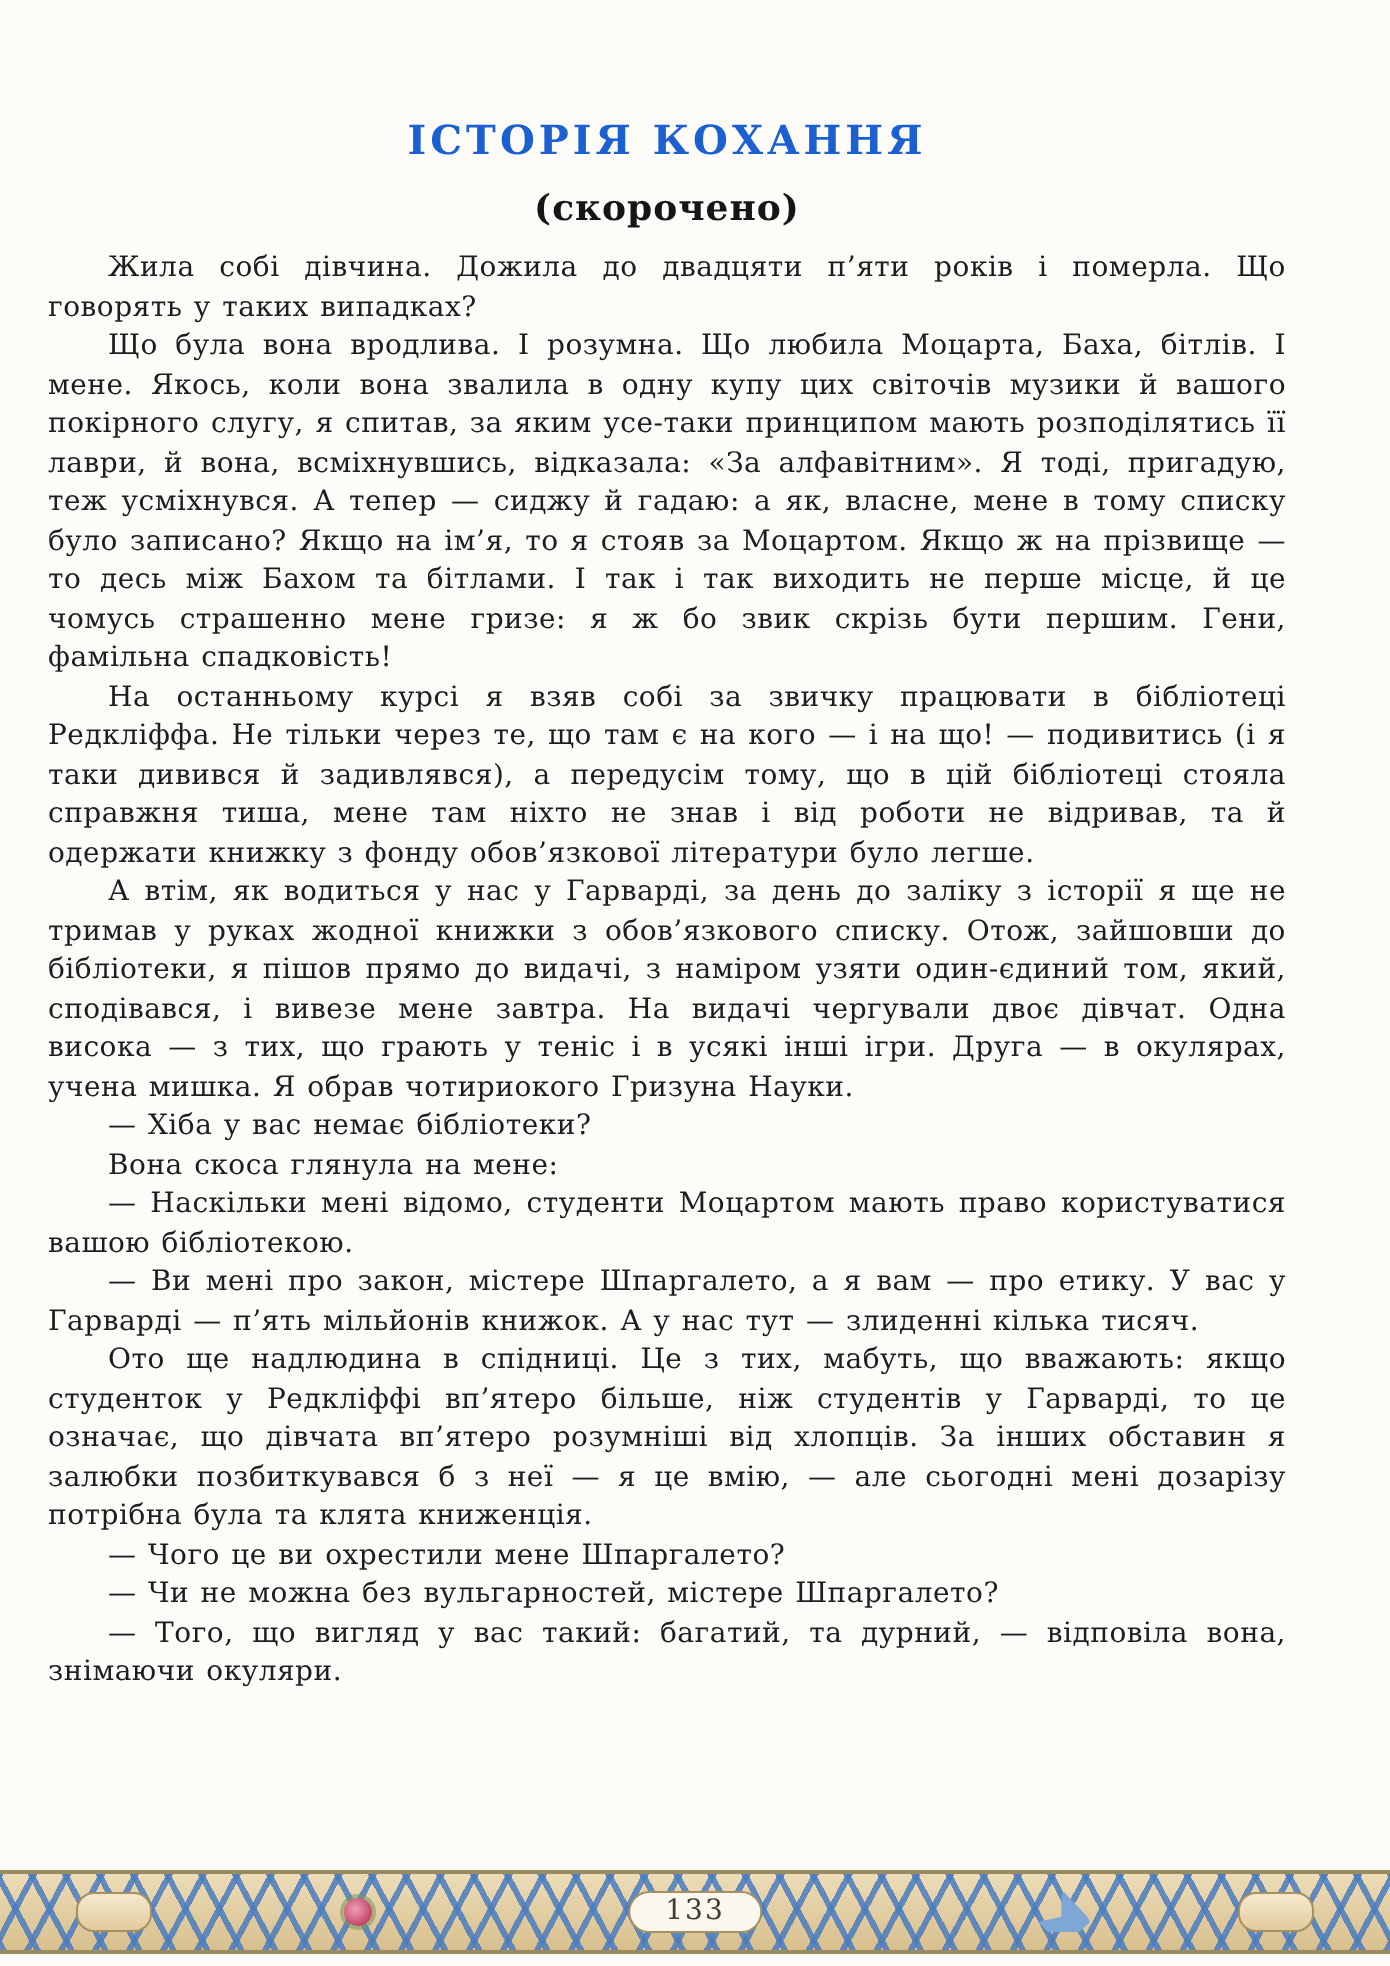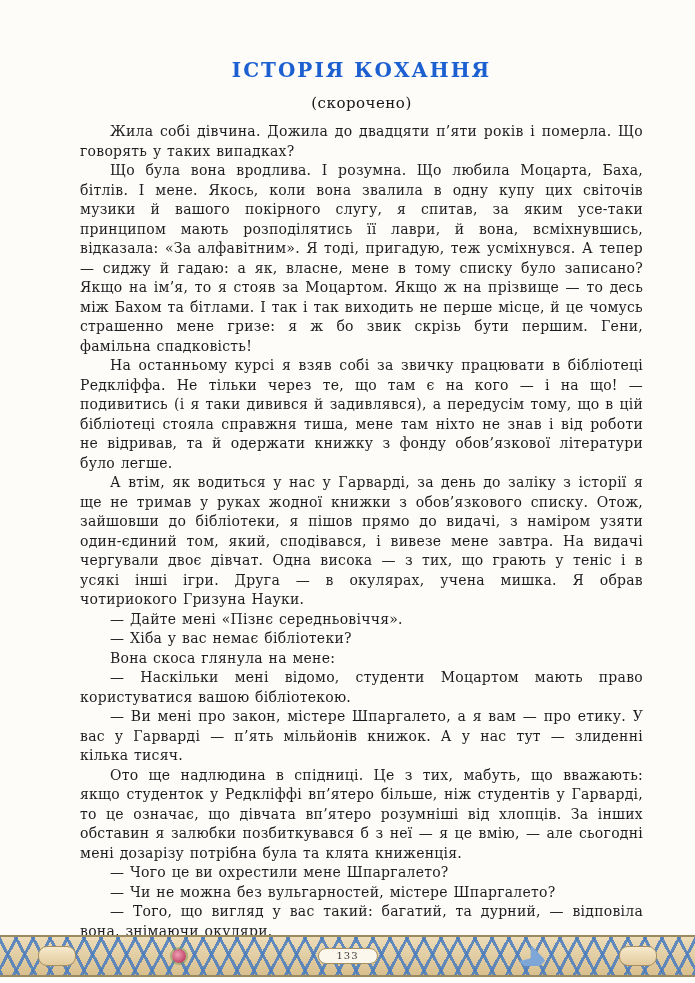--- a/index.html
+++ b/index.html
@@ -6,34 +6,34 @@
   body {
     width: 695px;
     height: 983px;
     background: #fdfcf9;
     position: relative;
     overflow: hidden;
     font-family: "DejaVu Serif", "Liberation Serif", serif;
     color: #1d1d20;
   }
   .page {
-    padding: 58px 52px 0 80px;
+    padding: 58px 52px 0 24px;
   }
   .title {
     text-align: center;
     font-size: 20px;
     font-weight: bold;
     letter-spacing: 2px;
     color: var(--title-color, #1c5fd0);
     margin: 0 0 12px 0;
   }
   .subtitle {
     text-align: center;
-    font-size: 15px;
-    font-weight: normal;
+    font-size: 18px;
+    font-weight: bold;
     color: #151517;
     margin: 0 0 10px 0;
     letter-spacing: 0.5px;
   }
   .body-text p {
     margin: 0;
     font-size: 14px;
     line-height: 19.5px;
     text-align: justify;
     text-indent: 30px;
@@ -76,37 +76,36 @@
     clip-path: polygon(50% 0, 95% 62%, 100% 75%, 80% 100%, 20% 100%, 0 75%, 45% 62%, 45% 10%);
   }
   .page-number-box {
     position: absolute;
     left: 50%; top: 50%;
     transform: translate(-50%, -50%);
     background: #fbf7ec;
     border: 1px solid #a78f5f;
     border-radius: 12px;
     padding: 1px 18px 2px 18px;
-    font-size: 10px;
+    font-size: 14px;
     color: #3c3c3c;
     letter-spacing: 1px;
   }
 </style>
 </head>
 <body>
 
 <div class="page">
   <h1 class="title">ІСТОРІЯ КОХАННЯ</h1>
   <div class="subtitle">(скорочено)</div>
   <div class="body-text">
     <p>Жила собі дівчина. Дожила до двадцяти п’яти років і померла. Що говорять у таких випадках?</p>
     <p>Що була вона вродлива. І розумна. Що любила Моцарта, Баха, бітлів. І мене. Якось, коли вона звалила в одну купу цих світочів музики й вашого покірного слугу, я спитав, за яким усе-таки принципом мають розподілятись її лаври, й вона, всміхнувшись, відказала: «За алфавітним». Я тоді, пригадую, теж усміхнувся. А тепер — сиджу й гадаю: а як, власне, мене в тому списку було записано? Якщо на ім’я, то я стояв за Моцартом. Якщо ж на прізвище — то десь між Бахом та бітлами. І так і так виходить не перше місце, й це чомусь страшенно мене гризе: я ж бо звик скрізь бути першим. Гени, фамільна спадковість!</p>
     <p>На останньому курсі я взяв собі за звичку працювати в бібліотеці Редкліффа. Не тільки через те, що там є на кого — і на що! — подивитись (і я таки дивився й задивлявся), а передусім тому, що в цій бібліотеці стояла справжня тиша, мене там ніхто не знав і від роботи не відривав, та й одержати книжку з фонду обов’язкової літератури було легше.</p>
     <p>А втім, як водиться у нас у Гарварді, за день до заліку з історії я ще не тримав у руках жодної книжки з обов’язкового списку. Отож, зайшовши до бібліотеки, я пішов прямо до видачі, з наміром узяти один-єдиний том, який, сподівався, і вивезе мене завтра. На видачі чергували двоє дівчат. Одна висока — з тих, що грають у теніс і в усякі інші ігри. Друга — в окулярах, учена мишка. Я обрав чотириокого Гризуна Науки.</p>
-    <p>— Дайте мені «Пізнє середньовіччя».</p>
     <p>— Хіба у вас немає бібліотеки?</p>
     <p>Вона скоса глянула на мене:</p>
     <p>— Наскільки мені відомо, студенти Моцартом мають право користуватися вашою бібліотекою.</p>
     <p>— Ви мені про закон, містере Шпаргалето, а я вам — про етику. У вас у Гарварді — п’ять мільйонів книжок. А у нас тут — злиденні кілька тисяч.</p>
     <p>Ото ще надлюдина в спідниці. Це з тих, мабуть, що вважають: якщо студенток у Редкліффі вп’ятеро більше, ніж студентів у Гарварді, то це означає, що дівчата вп’ятеро розумніші від хлопців. За інших обставин я залюбки позбиткувався б з неї — я це вмію, — але сьогодні мені дозарізу потрібна була та клята книженція.</p>
     <p>— Чого це ви охрестили мене Шпаргалето?</p>
     <p>— Чи не можна без вульгарностей, містере Шпаргалето?</p>
     <p>— Того, що вигляд у вас такий: багатий, та дурний, — відповіла вона, знімаючи окуляри.</p>
   </div>
 </div>

